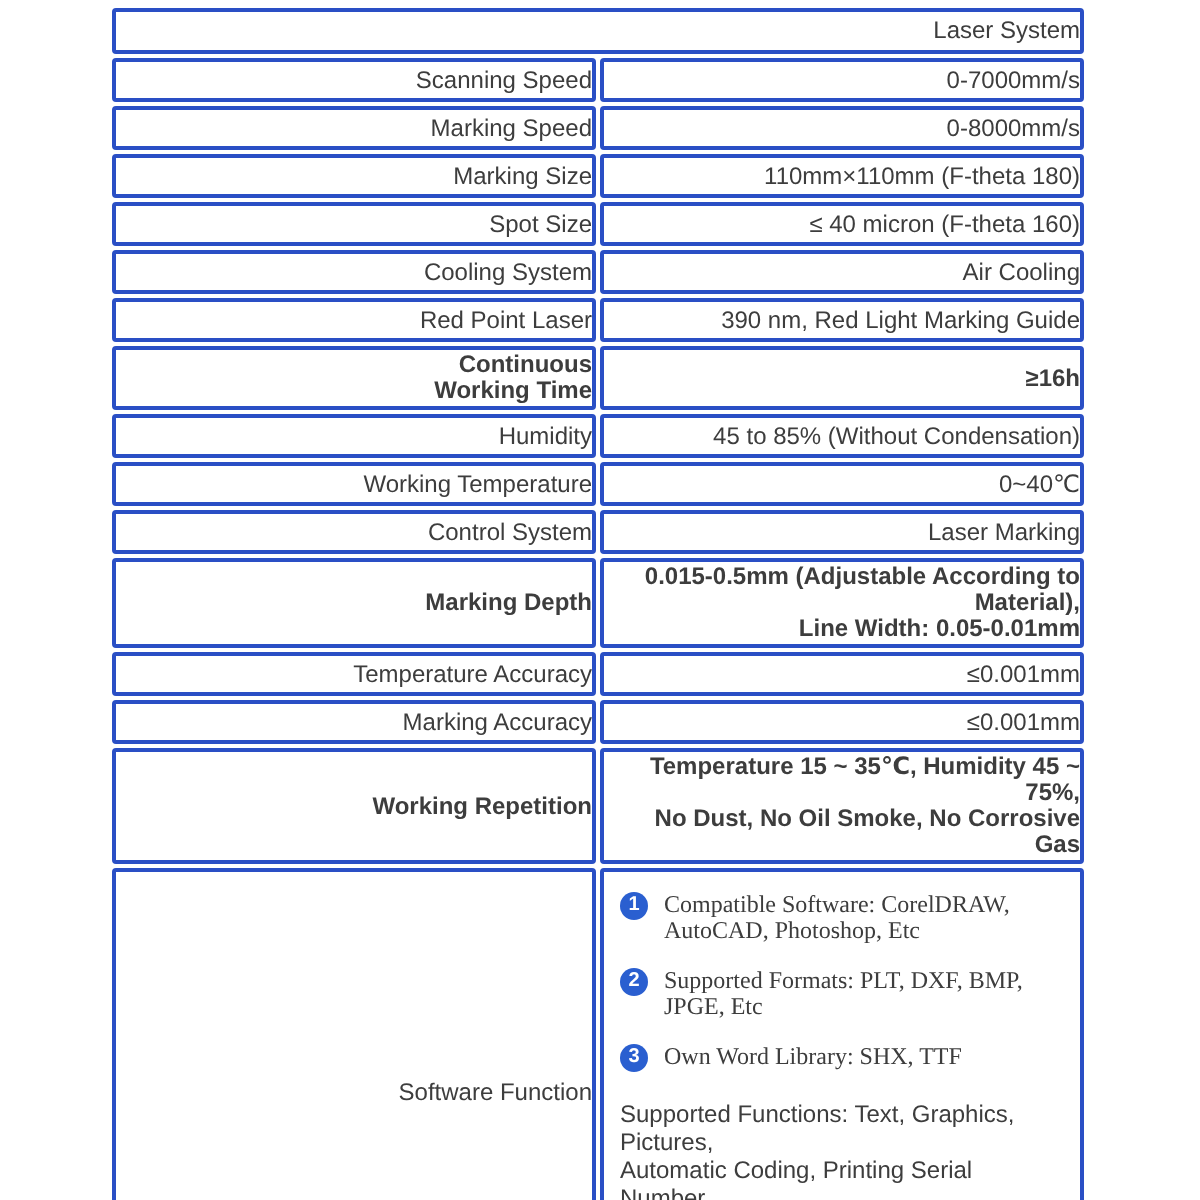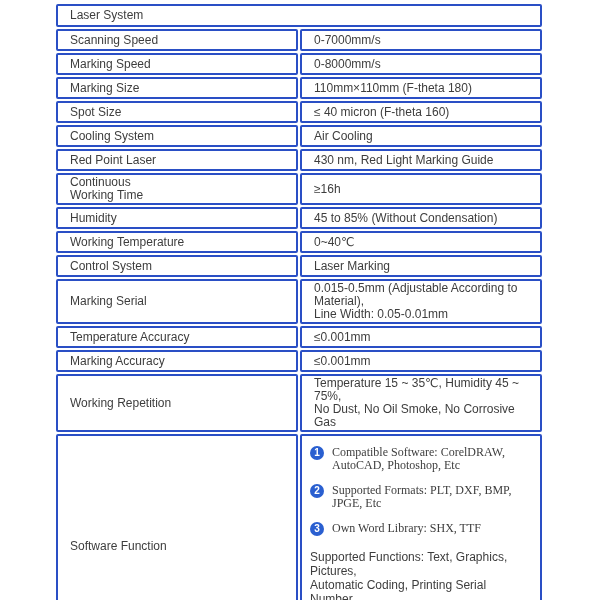--- a/index.html
+++ b/index.html
@@ -15,30 +15,30 @@
   }
   .wrap{position:absolute;left:54px;top:2px;width:490px;}
   table.spec{border-collapse:separate;border-spacing:2px;width:100%;table-layout:fixed;}
   td{
     border:2px solid var(--border-blue);
     border-radius:2px;
     background:#fff;
     color:var(--text);
     font-size:12px;
     line-height:13px;
-    text-align:left;
+    text-align:right;
     vertical-align:middle;
-    padding:1px 12px;
+    padding:1px 0;
     white-space:pre-line;
     overflow:hidden;
   }
   td.header{height:17px;}
   td.label{width:148px;margin-left:17px;}
   tr.single td{height:16px;}
-  tr.dbl td{height:26px;}
+  tr.dbl td{height:26px;font-weight:bold;}
   tr.software td{height:150px;}
   tr.software td.sw-cell{
     text-align:left;
     padding:10px 8px 8px 8px;
     white-space:normal;
   }
   tr.software td:first-child{border-bottom-left-radius:12px;}
   tr.software td:last-child{border-bottom-right-radius:12px;}
   .sw-item{
     display:flex;align-items:flex-start;gap:8px;
@@ -83,21 +83,21 @@
     <td class="value">≤ 40 micron (F-theta 160)</td>
   </tr>
 
   <tr class="single">
     <td class="label">Cooling System</td>
     <td class="value">Air Cooling</td>
   </tr>
 
   <tr class="single">
     <td class="label">Red Point Laser</td>
-    <td class="value">430 nm, Red Light Marking Guide</td>
+    <td class="value">390 nm, Red Light Marking Guide</td>
   </tr>
 
   <tr class="dbl">
     <td class="label">Continuous
 Working Time</td>
     <td class="value">≥16h</td>
   </tr>
 
   <tr class="single">
     <td class="label">Humidity</td>
@@ -108,21 +108,21 @@
     <td class="label">Working Temperature</td>
     <td class="value">0~40℃</td>
   </tr>
 
   <tr class="single">
     <td class="label">Control System</td>
     <td class="value">Laser Marking</td>
   </tr>
 
   <tr class="dbl">
-    <td class="label">Marking Serial</td>
+    <td class="label">Marking Depth</td>
     <td class="value">0.015-0.5mm (Adjustable According to Material),
 Line Width: 0.05-0.01mm</td>
   </tr>
 
   <tr class="single">
     <td class="label">Temperature Accuracy</td>
     <td class="value">≤0.001mm</td>
   </tr>
 
   <tr class="single">

